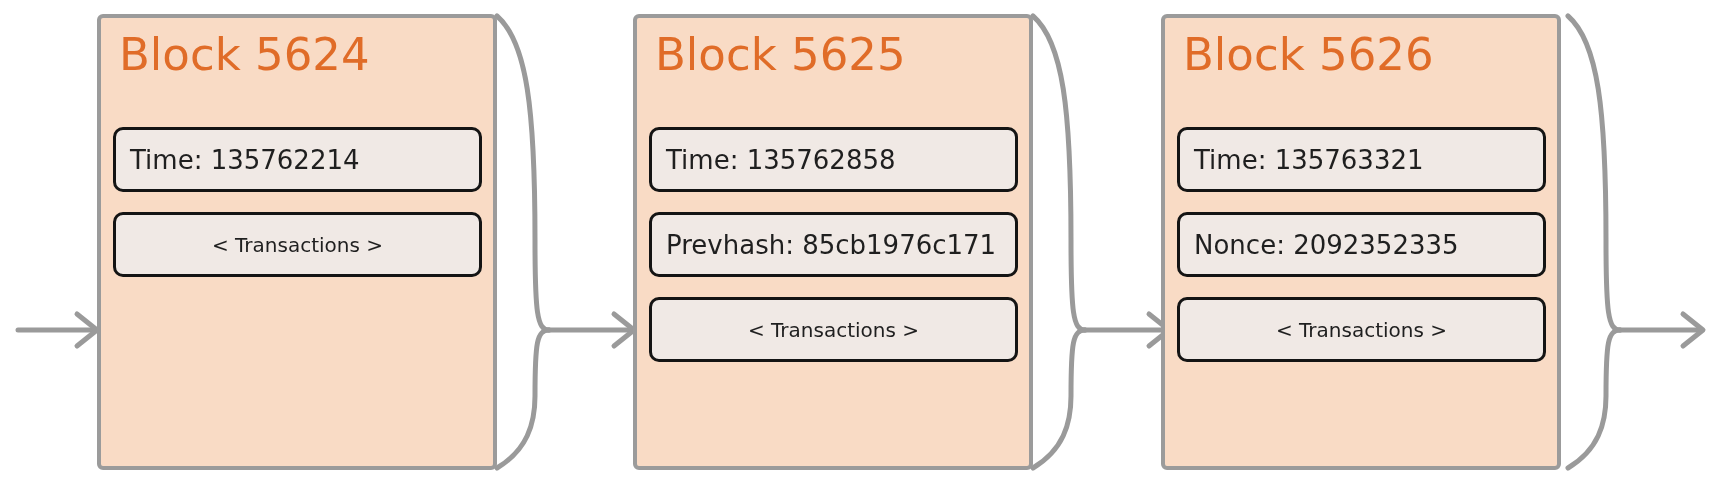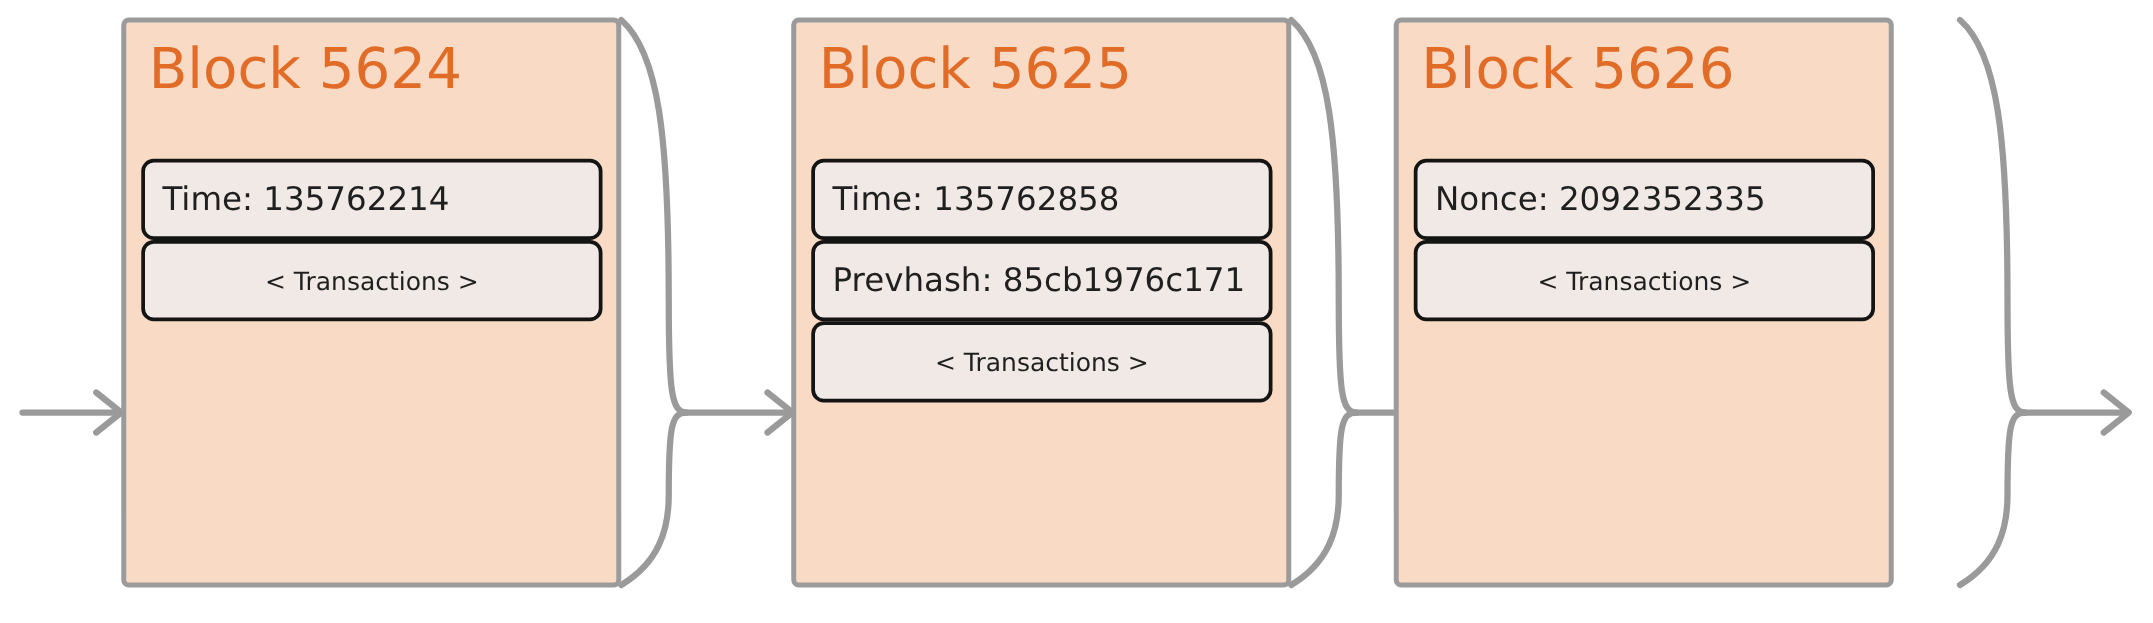--- a/index.html
+++ b/index.html
@@ -36,34 +36,35 @@
   .block {
     position: absolute;
     top: 14px;
     width: 400px; height: 456px;
     background: var(--block-fill);
     border: 4px solid var(--block-border);
     border-radius: 6px;
   }
   .block-1 { left: 97px; }
   .block-2 { left: 633px; }
-  .block-3 { left: 1115px; }
+  .block-3 { left: 1161px; }
   .block-title {
     font-size: 45px;
     font-weight: 400;
     line-height: 1.1;
     color: var(--accent);
     margin: 12px 0 0 18px;
     white-space: nowrap;
   }
   .fields {
     position: absolute;
     left: 12px; right: 11px; top: 109px;
     display: flex;
     flex-direction: column;
+    gap: 20px;
   }
   .field {
     height: 65px;
     background: var(--field-fill);
     border: 3px solid var(--field-border);
     border-radius: 10px;
     display: flex;
     align-items: center;
     padding: 0 14px;
     font-size: 26px;
@@ -124,18 +125,19 @@
     <div class="fields">
       <div class="field">Time: 135762858</div>
       <div class="field">Prevhash: 85cb1976c171</div>
       <div class="field tx">&lt; Transactions &gt;</div>
     </div>
   </article>
 
   <article class="block block-3">
     <h2 class="block-title">Block 5626</h2>
     <div class="fields">
+      <div class="field">Time: 135763321</div>
       <div class="field">Nonce: 2092352335</div>
       <div class="field tx">&lt; Transactions &gt;</div>
     </div>
   </article>
 
 </div>
 
 </body></html>

